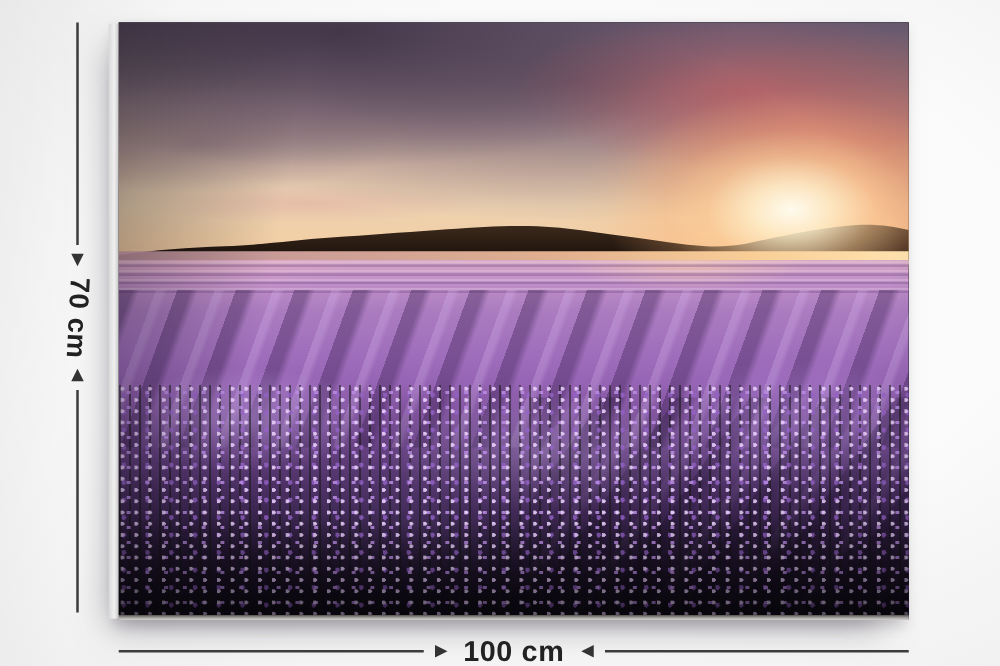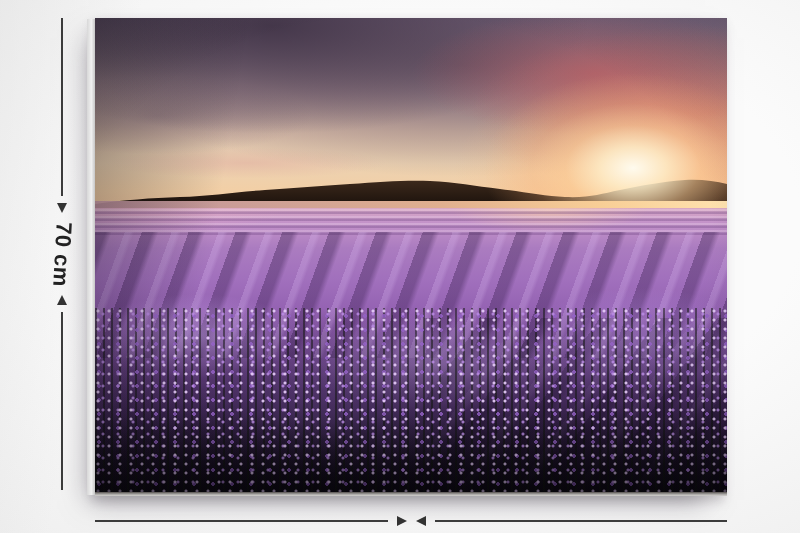--- a/index.html
+++ b/index.html
@@ -160,17 +160,18 @@
       <div class="fg"></div>
       <div class="vignette"></div>
     </div>
 
     <div class="canvas-bottom"></div>
   </div>
 
   <div class="dim-h">
     <div class="seg-h"></div>
     <div class="arr arr-right"></div>
+    <div class="lbl lbl-h">100 cm</div>
     <div class="arr arr-left"></div>
     <div class="seg-h"></div>
   </div>
 
 </div>
 
 </body></html>

